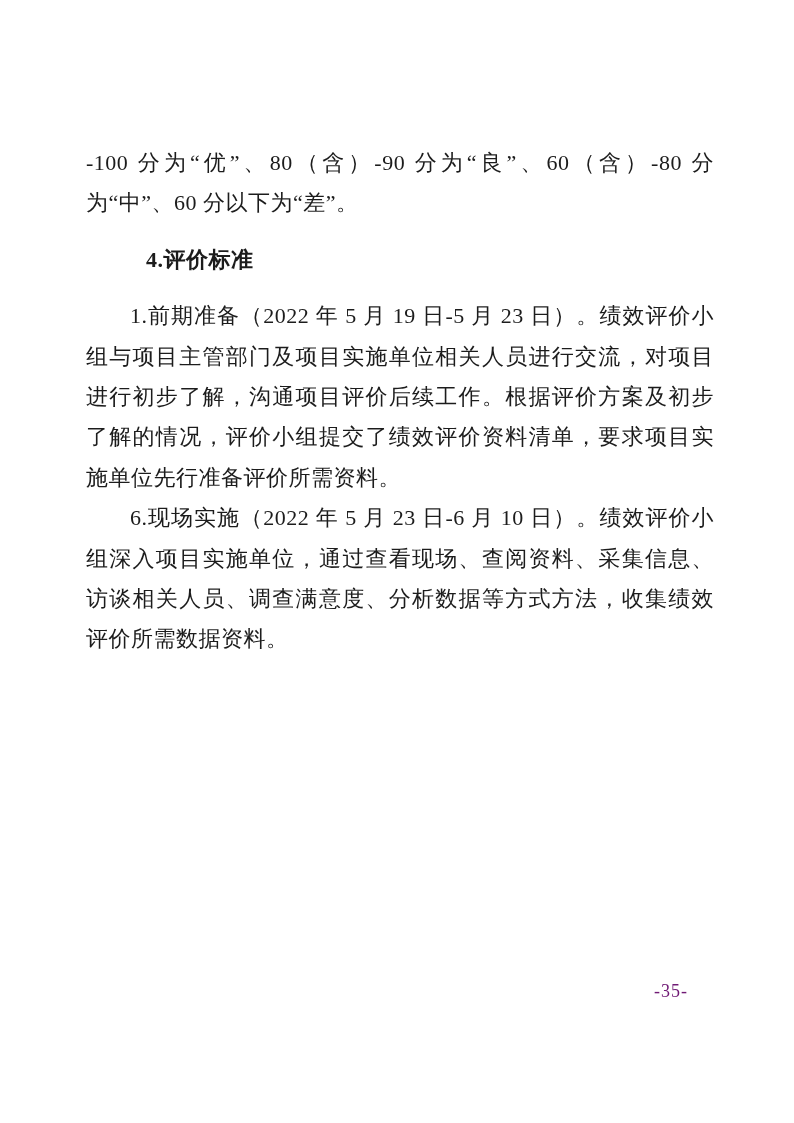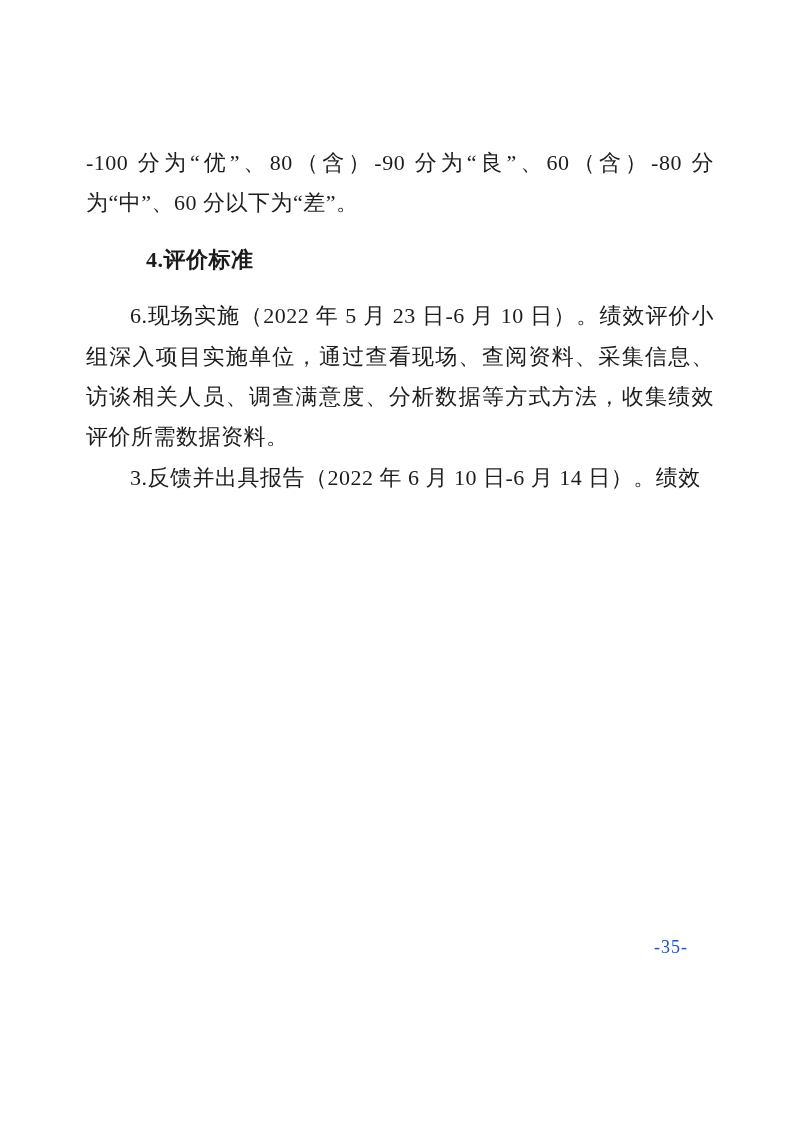--- a/index.html
+++ b/index.html
@@ -38,33 +38,33 @@
     margin: 16px;
     font-size: 22px;
     line-height: 40.4px;
     font-weight: 700;
     text-indent: 2em;
     letter-spacing: 0.5px;
     font-family: "Liberation Serif", "DejaVu Serif", serif;
   }
   .page-number {
     position: absolute;
-    top: 936px;
+    top: 980px;
     right: 106px;
     font-size: 18px;
     line-height: 22px;
     letter-spacing: 1px;
-    color: #1d4ed8;
+    color: #701a75;
     font-family: "Liberation Serif", "DejaVu Serif", serif;
   }
 </style>
 </head>
 <body>
 
 <div class="page">
   <div class="page-content">
     <p class="para no-indent">-100 分为“优”、80（含）-90 分为“良”、60（含）-80 分为“中”、60 分以下为“差”。</p>
     <h3 class="heading">4.评价标准</h3>
+    <p class="para">1.前期准备（2022 年 5 月 19 日-5 月 23 日）。绩效评价小组与项目主管部门及项目实施单位相关人员进行交流，对项目进行初步了解，沟通项目评价后续工作。根据评价方案及初步了解的情况，评价小组提交了绩效评价资料清单，要求项目实施单位先行准备评价所需资料。</p>
     <p class="para">6.现场实施（2022 年 5 月 23 日-6 月 10 日）。绩效评价小组深入项目实施单位，通过查看现场、查阅资料、采集信息、访谈相关人员、调查满意度、分析数据等方式方法，收集绩效评价所需数据资料。</p>
-    <p class="para">3.反馈并出具报告（2022 年 6 月 10 日-6 月 14 日）。绩效</p>
   </div>
   <div class="page-number">-35-</div>
 </div>
 
 </body></html>

